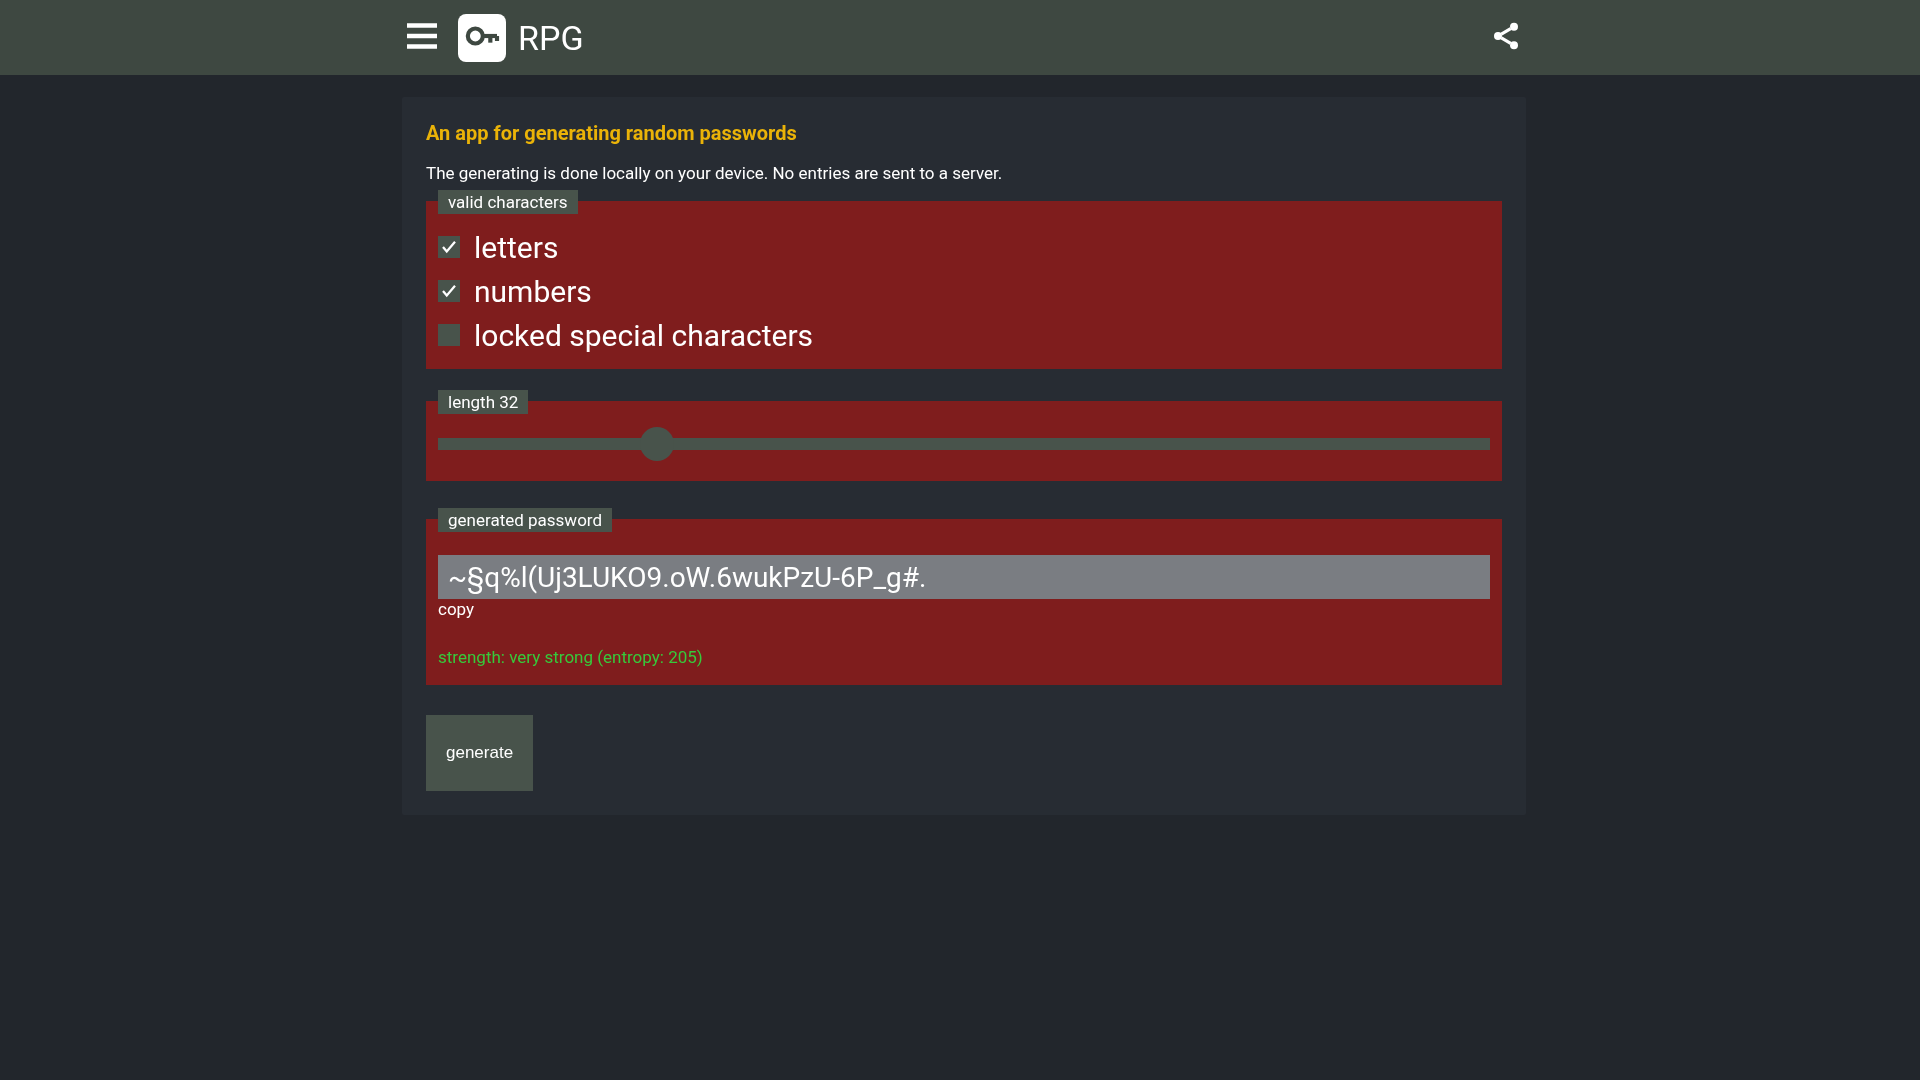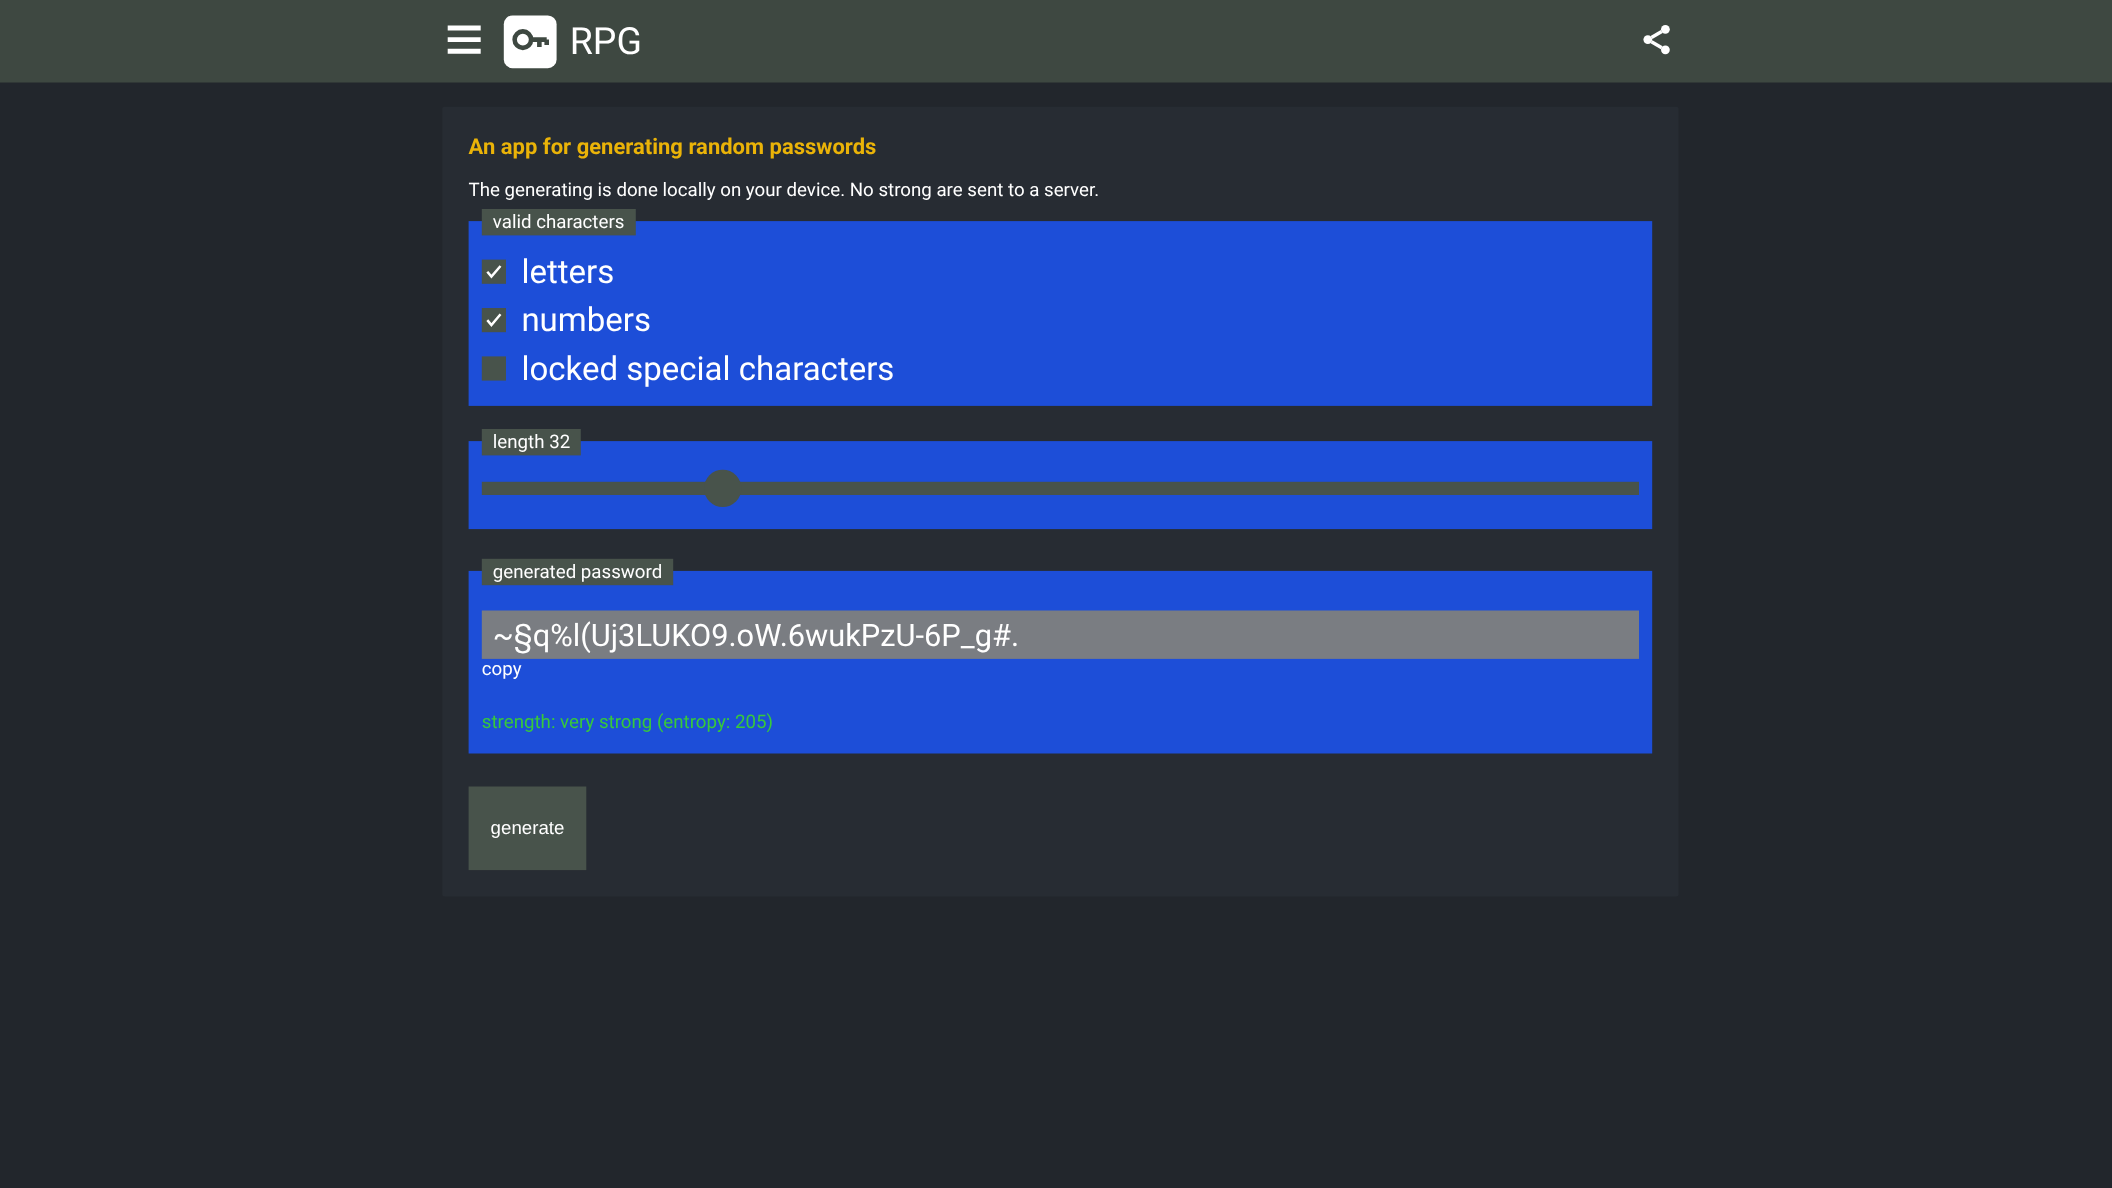--- a/index.html
+++ b/index.html
@@ -58,21 +58,21 @@
     font-size: 20px; font-weight: 700; color: #eab308;
     margin-bottom: 18px;
   }
   .card-desc {
     font-size: 17px; font-weight: 400; color: #ffffff;
     margin-bottom: 18px;
   }
 
   
   .panel {
-    background: #1d4ed8;
+    background: #7f1d1d;
     margin-top: 12px;
     position: relative;
     padding: 22px 12px 12px 12px;
   }
   .panel-first { margin-top: 0; }
   .panel-tag {
     position: absolute; top: -11px; left: 12px;
     background: #48534b; color: #ffffff;
     font-size: 17px; padding: 2px 10px;
   }
@@ -173,21 +173,21 @@
         </svg>
       </span>
     </div>
   </div>
 </div>
 
 <div class="page">
   <div class="card">
 
     <div class="card-title">An app for generating random passwords</div>
-    <div class="card-desc">The generating is done locally on your device. No strong are sent to a server.</div>
+    <div class="card-desc">The generating is done locally on your device. No entries are sent to a server.</div>
 
     
     <div class="panel panel-first">
       <div class="panel-tag">valid characters</div>
       <div class="cb-list" id="cb-list">
           <div class="cb-row">
             <div class="cb-box checked">
               <svg viewBox="0 0 24 24" fill="none" stroke="#ffffff" stroke-width="3">
                 <polyline points="4 12 9 18 20 5"></polyline>
               </svg>

